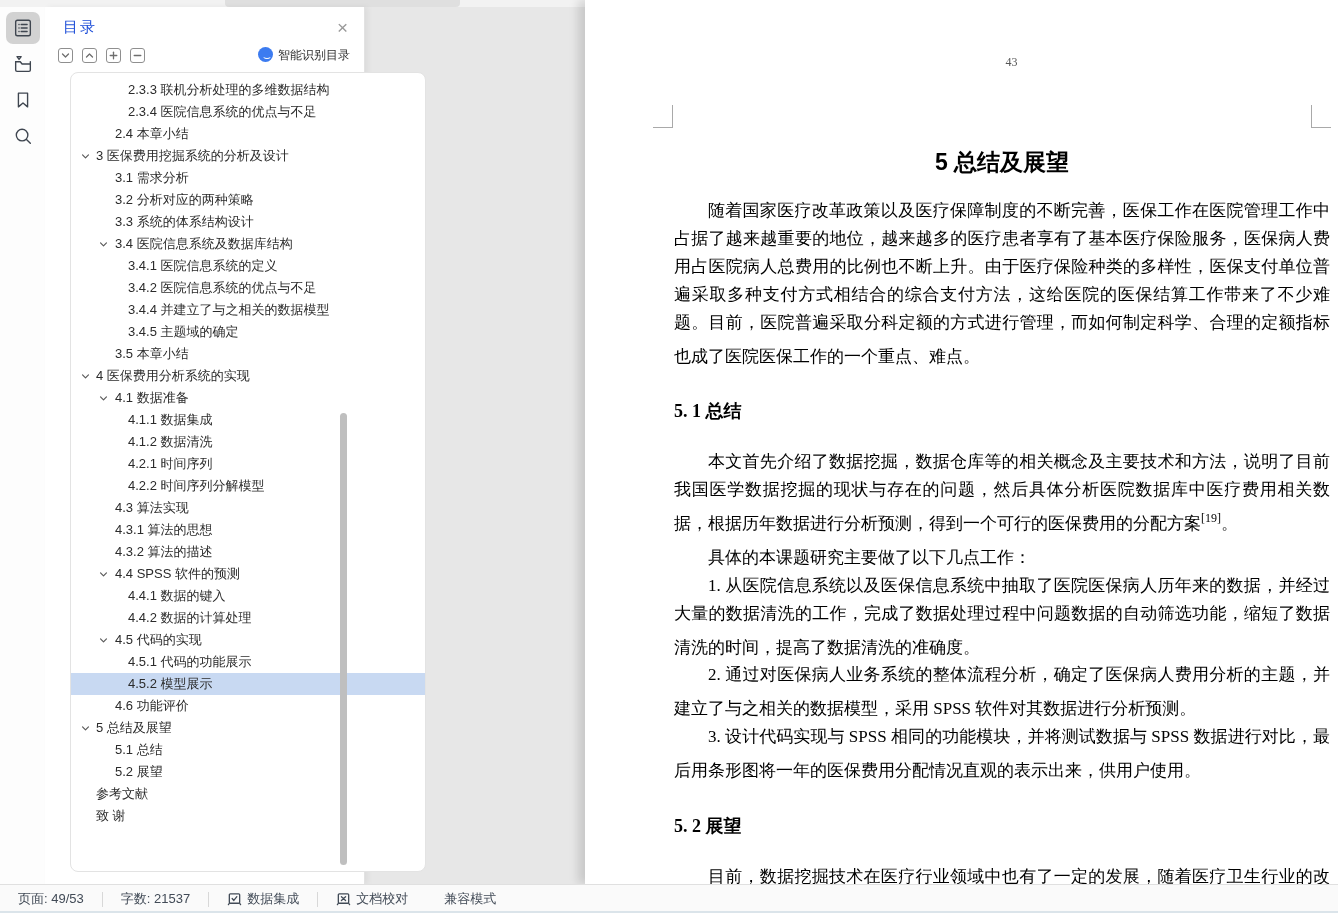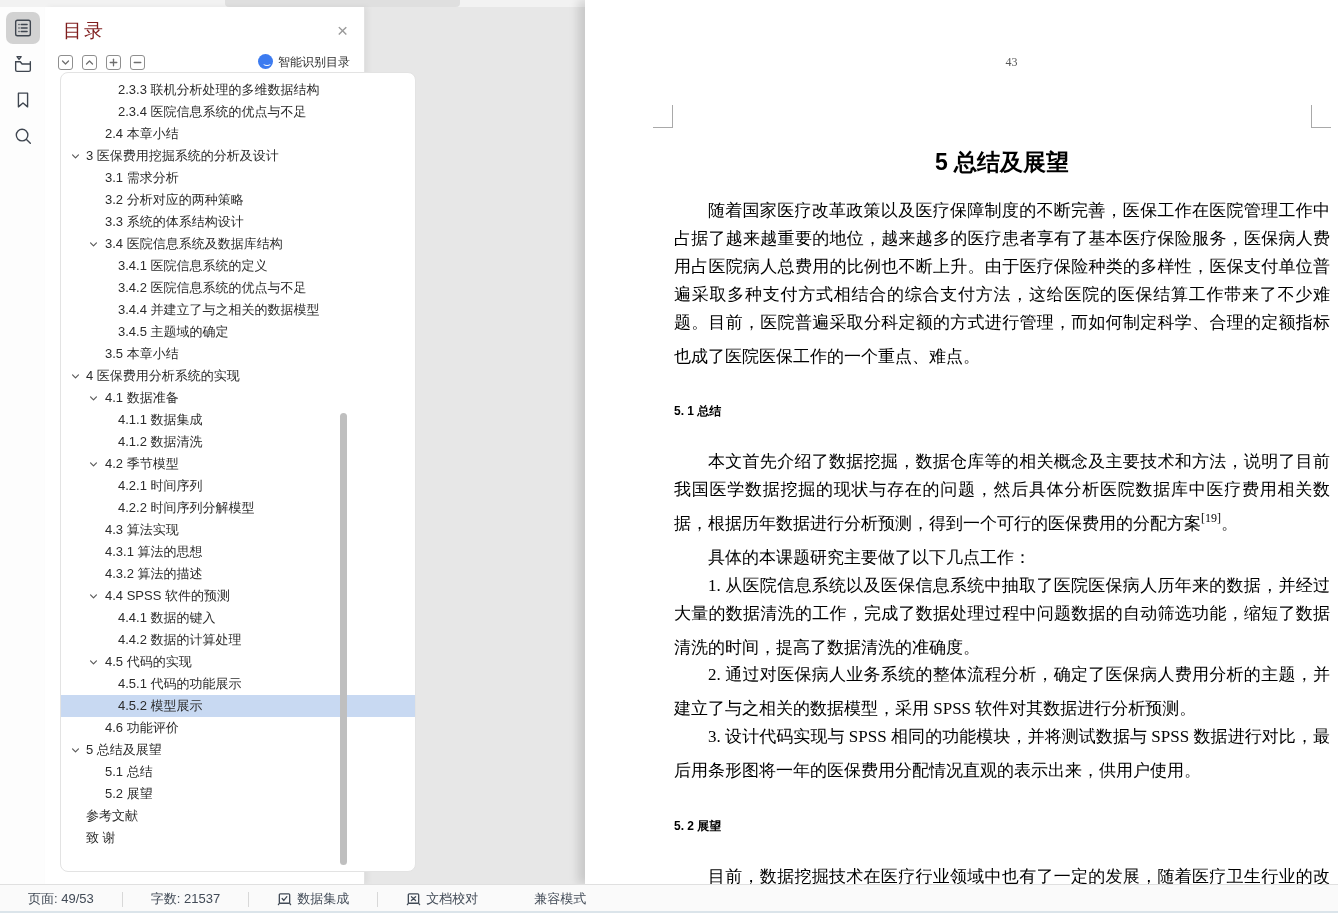--- a/index.html
+++ b/index.html
@@ -13,55 +13,55 @@
   
   .rail{position:absolute;left:0;top:7px;width:45px;height:877px;background:#fdfdfd}
   .ricon{width:34px;height:32px;margin:4px auto 0;display:flex;align-items:center;justify-content:center;border-radius:7px;cursor:pointer}
   .ricon:first-child{margin-top:5px}
   .ricon.active{background:#d2d2d2}
   .ricon svg{stroke:#3f4650;fill:none;stroke-width:1.5;stroke-linecap:round;stroke-linejoin:round}
 
   
   .panel{position:absolute;left:45px;top:7px;width:320px;height:877px;background:#fff;border-right:1px solid #e2e2e2;box-shadow:3px 0 6px rgba(0,0,0,.05)}
   .panel-header{display:flex;align-items:center;padding:11px 16px 0 18px}
-  .panel-title{font-size:19px;color:#7f1d1d;letter-spacing:2px}
+  .panel-title{font-size:15px;color:#1d4ed8;letter-spacing:2px}
   .close-btn{margin-left:auto;font-size:19px;line-height:16px;color:#9a9a9a;cursor:pointer}
   .panel-toolbar{display:flex;align-items:center;padding:10px 14px 8px 13px}
   .sqbtn{width:15px;height:15px;border:1px solid #8f8f8f;border-radius:3px;margin-right:9px;display:flex;align-items:center;justify-content:center;cursor:pointer;background:#fff}
   .sqbtn svg{stroke:#6e6e6e;fill:none;stroke-width:1.3;stroke-linecap:round;stroke-linejoin:round}
   .smart-btn{margin-left:auto;display:flex;align-items:flex-start;font-size:12px;color:#2f2f2f;cursor:pointer}
   .smart-dot{width:15px;height:15px;border-radius:50%;background:#3c7bf0;margin-right:5px;position:relative}
   .smart-dot::after{content:"";position:absolute;left:3.5px;top:3px;width:8px;height:7px;border:1.4px solid #fff;border-color:transparent transparent #fff transparent;border-radius:50%}
 
-  .toc-list{position:absolute;left:15px;top:65px;width:356px;height:800px;border:1px solid #e3e3e3;border-radius:8px;padding-top:6px;overflow:hidden;background:#fff}
+  .toc-list{position:absolute;left:25px;top:65px;width:356px;height:800px;border:1px solid #e3e3e3;border-radius:8px;padding-top:6px;overflow:hidden;background:#fff}
   .toc-item{position:relative;height:22px;line-height:22px;font-size:13px;color:#2b2b2b;white-space:nowrap;overflow:hidden;cursor:pointer}
   .toc-item.lvl1{padding-left:25px}
   .toc-item.lvl2{padding-left:44px}
   .toc-item.lvl3{padding-left:57px}
   .toc-item.selected{background:#c8d9f2}
   .toc-item .chev{position:absolute;top:7px;width:9px;height:9px;display:none;stroke:#5a5a5a;fill:none;stroke-width:1.3;stroke-linecap:round;stroke-linejoin:round}
   .toc-item.has-chev .chev{display:block}
   .toc-item.lvl1 .chev{left:10px}
   .toc-item.lvl2 .chev{left:28px}
   .scroll-thumb{position:absolute;right:17px;top:406px;width:7px;height:452px;border-radius:4px;background:#bfbfbf;cursor:pointer}
 
   
   .page{position:absolute;left:585px;top:0;width:853px;height:884px;background:#fff;box-shadow:-7px 0 9px rgba(0,0,0,.13);overflow:hidden}
   .pagenum{margin-top:55px;text-align:center;font-family:"Liberation Serif",serif;font-size:12px;color:#555}
   .cmark{position:absolute;background:#a9a9a9}
   .doc{position:absolute;left:89px;top:69px;width:656px}
   .blk{font-family:"Liberation Serif",serif;font-size:17px;line-height:28px;color:#000;text-align:justify}
   .blk-p{text-indent:2em}
   .blk-h1{font-family:"Liberation Sans",sans-serif;font-weight:bold;font-size:23px;line-height:33px;text-align:center;text-indent:0;margin:72px 0 18px}
-  .blk-h2{font-family:Liberation Sans, sans-serif;font-weight:bold;font-size:12px;line-height:25px;text-align:left;text-indent:0;margin:24px 0}
+  .blk-h2{font-family:Liberation Serif, serif;font-weight:bold;font-size:18px;line-height:25px;text-align:left;text-indent:0;margin:24px 0}
   .blk .ref{font-size:12px;font-family:"Liberation Serif",serif}
 
   
   .statusbar{position:absolute;left:0;top:884px;width:1338px;height:29px;background:#fafafa;border-top:1px solid #e0e0e0;display:flex;align-items:center;font-size:13px;color:#424b57}
-  .sitem{display:flex;align-items:center;padding:0 28px;height:100%;cursor:default;white-space:nowrap}
+  .sitem{display:flex;align-items:center;padding:0 18px;height:100%;cursor:default;white-space:nowrap}
   .sitem.clickable{cursor:pointer}
   .sdiv{width:1px;height:15px;background:#d8d8d8}
   .sitem svg{margin-right:5px;stroke:#424b57;fill:none;stroke-width:1.4;stroke-linecap:round;stroke-linejoin:round}
   .bottom-edge{position:absolute;left:0;bottom:0;width:100%;height:2px;background:#dbe4ea}
 </style>
 </head>
 <body>
 
 <div class="topstrip">
     <div class="seg"></div>
@@ -202,26 +202,20 @@
         <span>4.1 数据准备</span>
       </div>
       <div class="toc-item lvl3">
         
         <span>4.1.1 数据集成</span>
       </div>
       <div class="toc-item lvl3">
         
         <span>4.1.2 数据清洗</span>
       </div>
-      <div class="toc-item lvl2 has-chev">
-        <svg class="chev" viewBox="0 0 10 10">
-          <polyline points="1.7,3.2 5,6.6 8.3,3.2"></polyline>
-        </svg>
-        <span>4.2 季节模型</span>
-      </div>
       <div class="toc-item lvl3">
         
         <span>4.2.1 时间序列</span>
       </div>
       <div class="toc-item lvl3">
         
         <span>4.2.2 时间序列分解模型</span>
       </div>
       <div class="toc-item lvl2">
         

